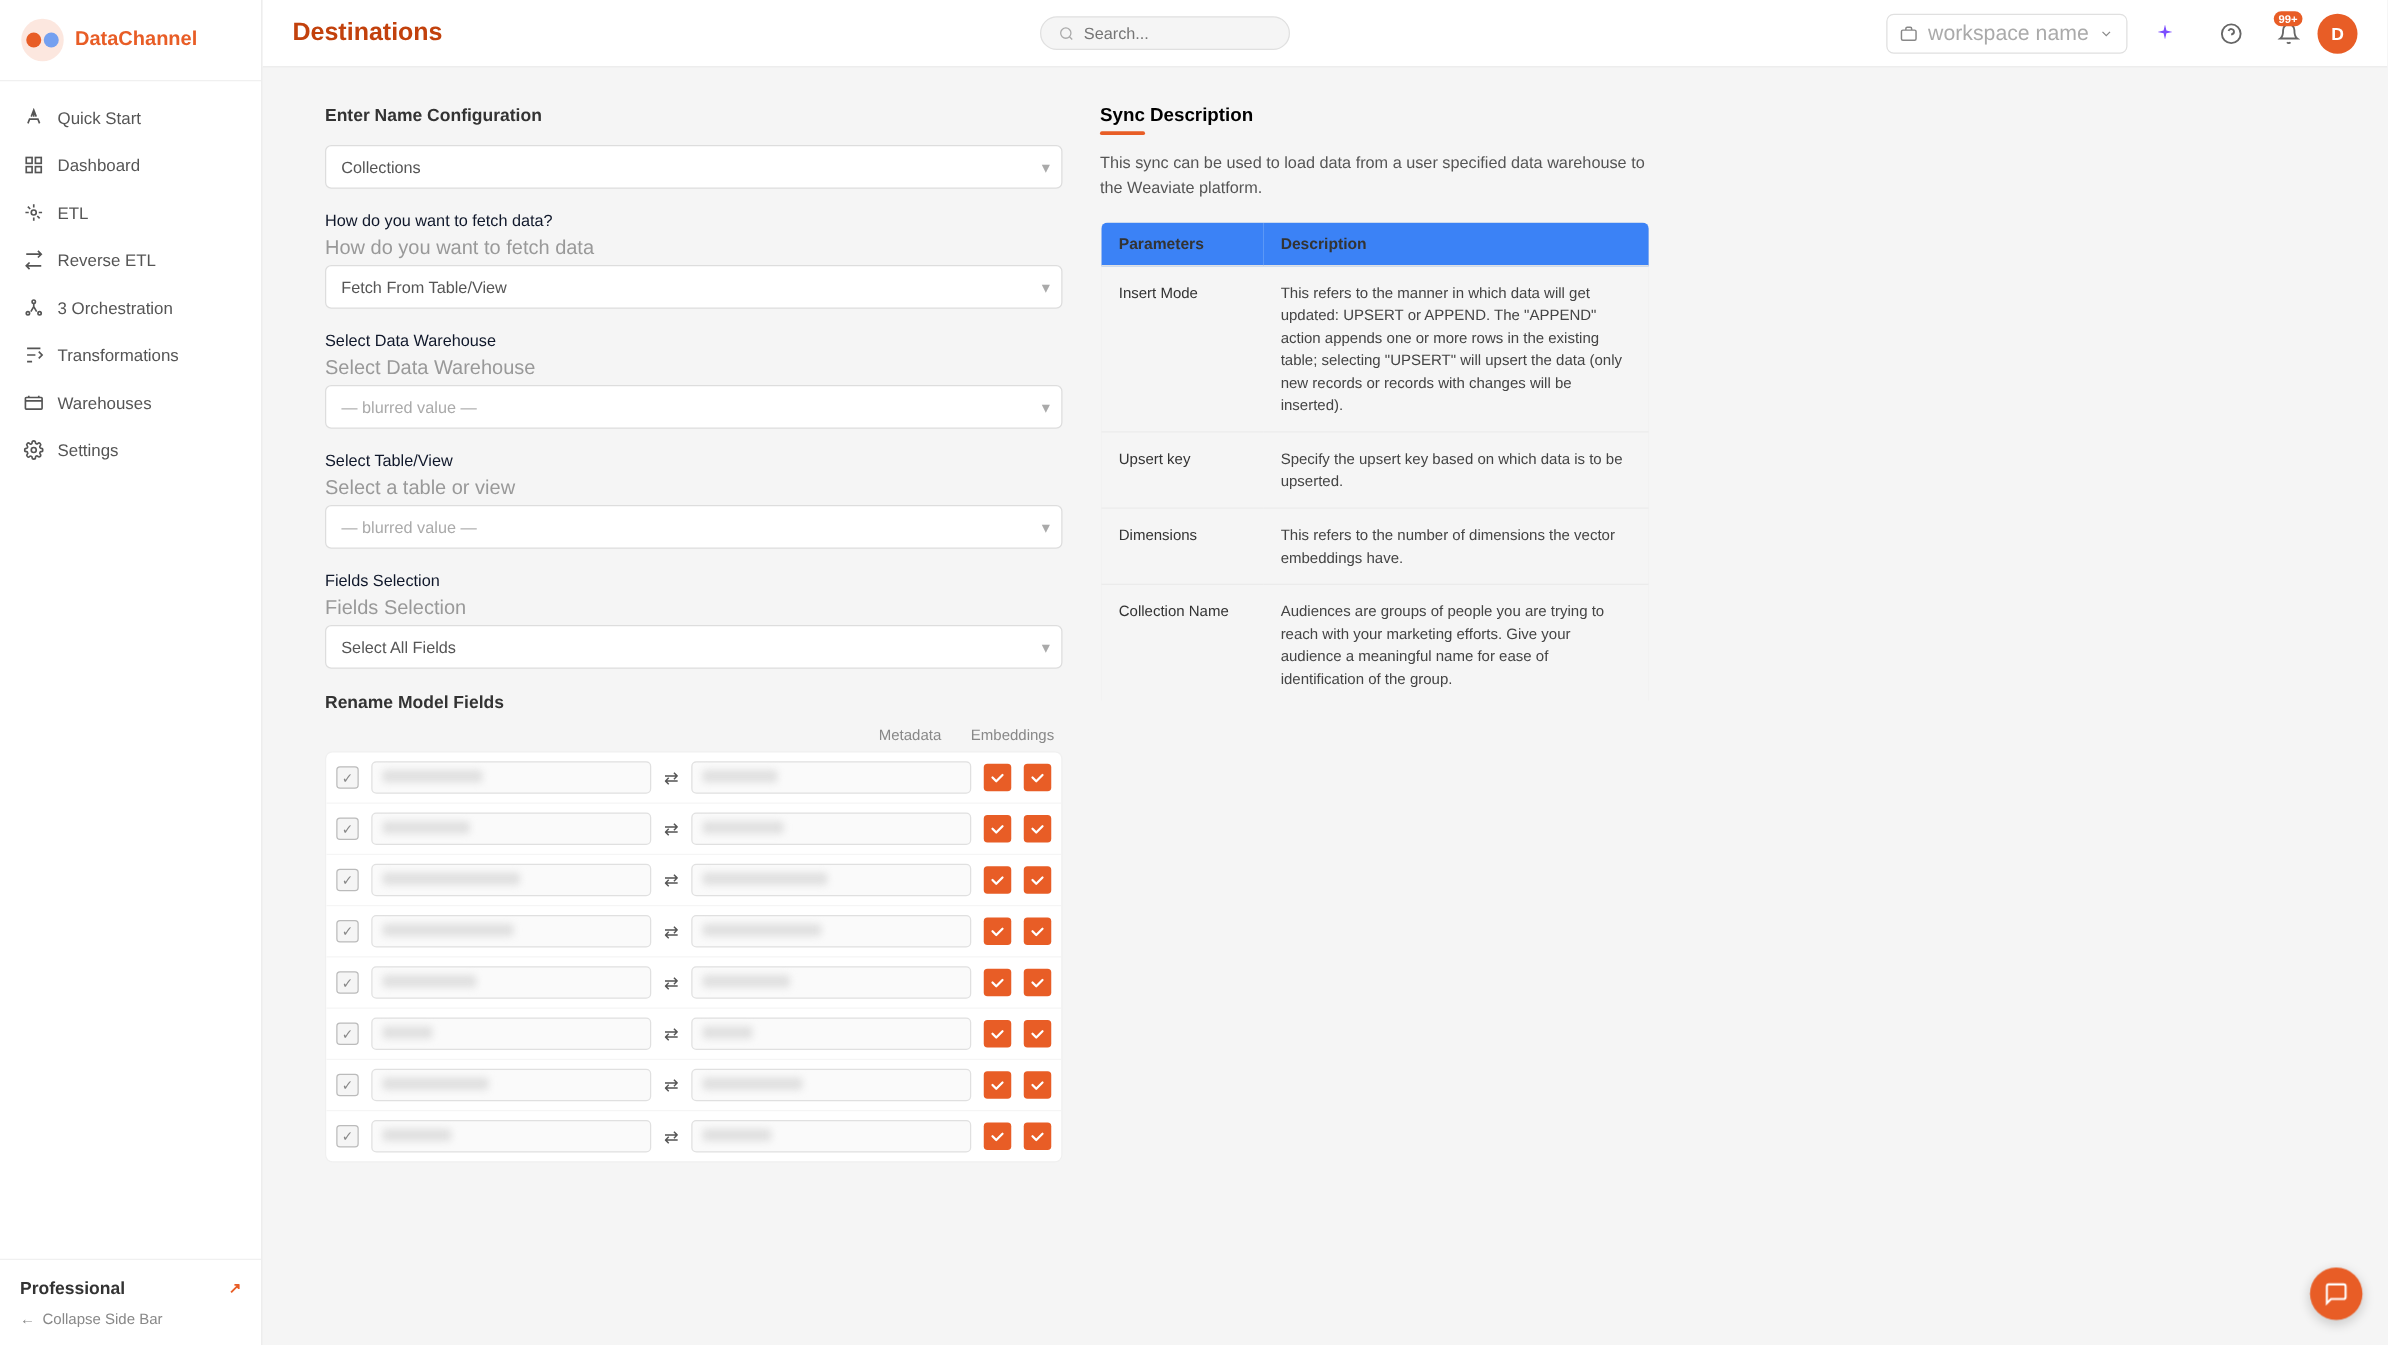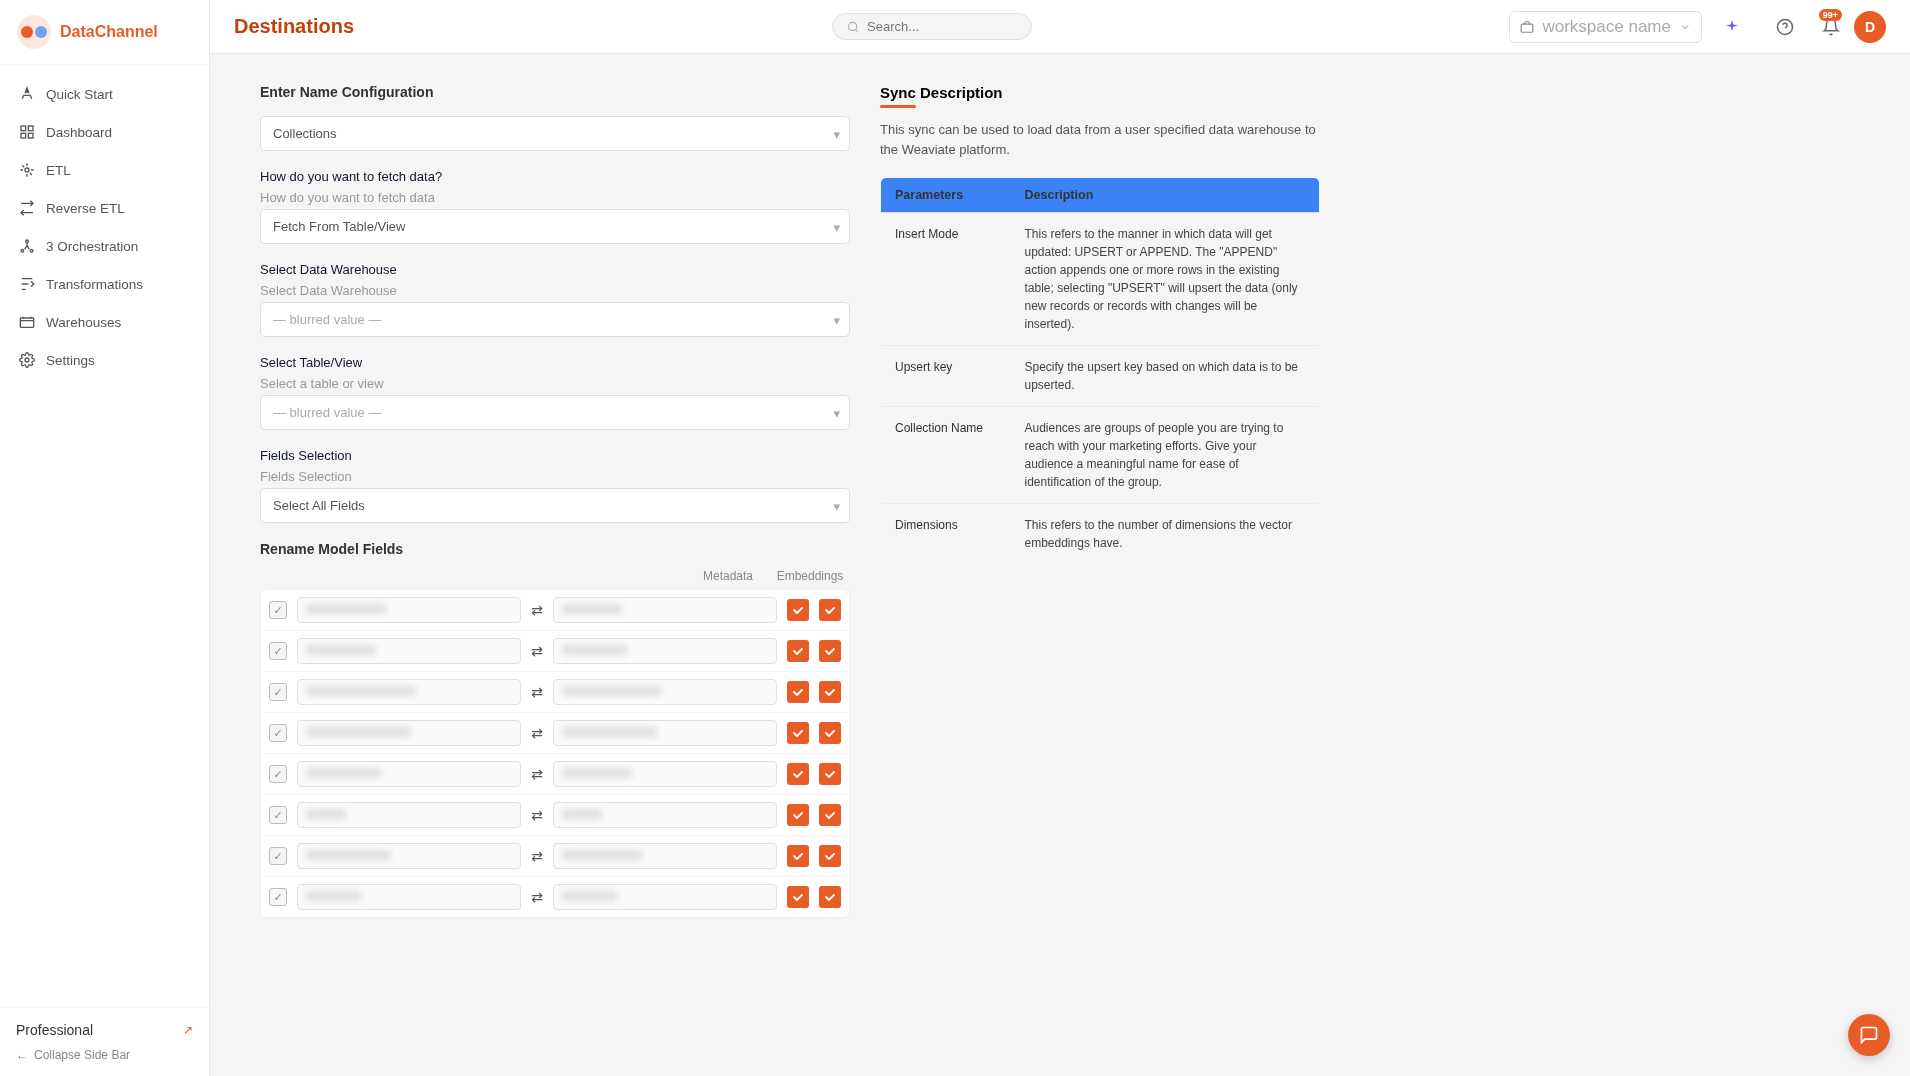--- a/index.html
+++ b/index.html
@@ -43,21 +43,21 @@
     }
     .nav-icon { width: 18px; height: 18px; display: flex; align-items: center; justify-content: center; color: inherit; }
     .sidebar-bottom {
       padding: 14px 16px;
       border-top: 1px solid #f0f0f0;
     }
     .professional-badge {
       display: flex;
       align-items: center;
       justify-content: space-between;
-      font-weight: 400;
+      font-weight: 700;
       font-size: 14px;
       color: #333;
       text-align: center;
     }
     .ext-icon { color: #e85d26; font-size: 12px; }
     .collapse-btn {
       margin-top: 10px;
       display: flex;
       align-items: center;
       gap: 6px;
@@ -173,21 +173,21 @@
     }
     .section-title {
       font-size: 14px;
       font-weight: 600;
       color: #333;
       margin-bottom: 16px;
     }
 
     .form-group { margin-bottom: 18px; }
     .form-label {
-      font-size: 13px;
+      font-size: 16px;
       color: #999;
       margin-bottom: 4px;
       display: block;
     }
     .select-wrapper {
       position: relative;
     }
     .select-control {
       width: 100%;
       border: 1px solid #ddd;
@@ -771,26 +771,26 @@
         <tbody>
           <tr>
             <td>Insert Mode</td>
             <td>This refers to the manner in which data will get updated: UPSERT or APPEND. The "APPEND" action appends one or more rows in the existing table; selecting "UPSERT" will upsert the data (only new records or records with changes will be inserted).</td>
           </tr>
           <tr>
             <td>Upsert key</td>
             <td>Specify the upsert key based on which data is to be upserted.</td>
           </tr>
           <tr>
+            <td>Dimensions</td>
+            <td>This refers to the number of dimensions the vector embeddings have.</td>
+          </tr>
+          <tr>
             <td>Collection Name</td>
             <td>Audiences are groups of people you are trying to reach with your marketing efforts. Give your audience a meaningful name for ease of identification of the group.</td>
-          </tr>
-          <tr>
-            <td>Dimensions</td>
-            <td>This refers to the number of dimensions the vector embeddings have.</td>
           </tr>
         </tbody>
       </table>
     </div>
   </div>
 </div>
 
 <div class="chat-bubble">
   <svg width="20" height="20" viewBox="0 0 24 24" fill="none" stroke="white" stroke-width="2">
       <path d="M21 15a2 2 0 01-2 2H7l-4 4V5a2 2 0 012-2h14a2 2 0 012 2z"></path>

